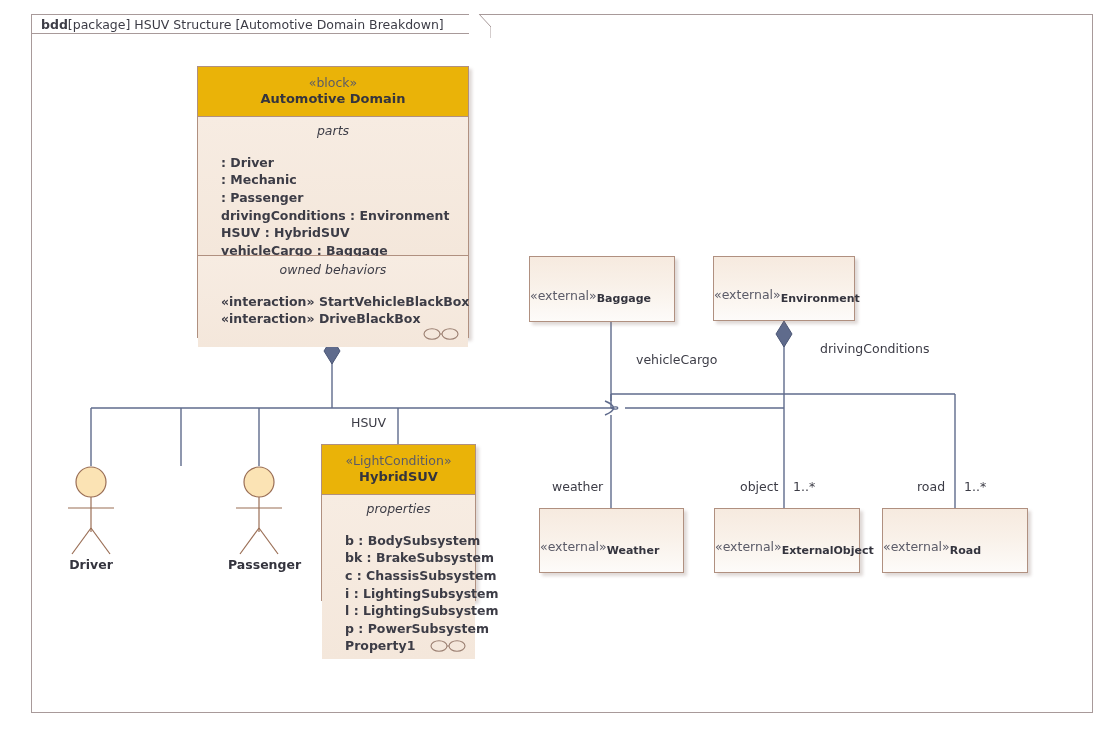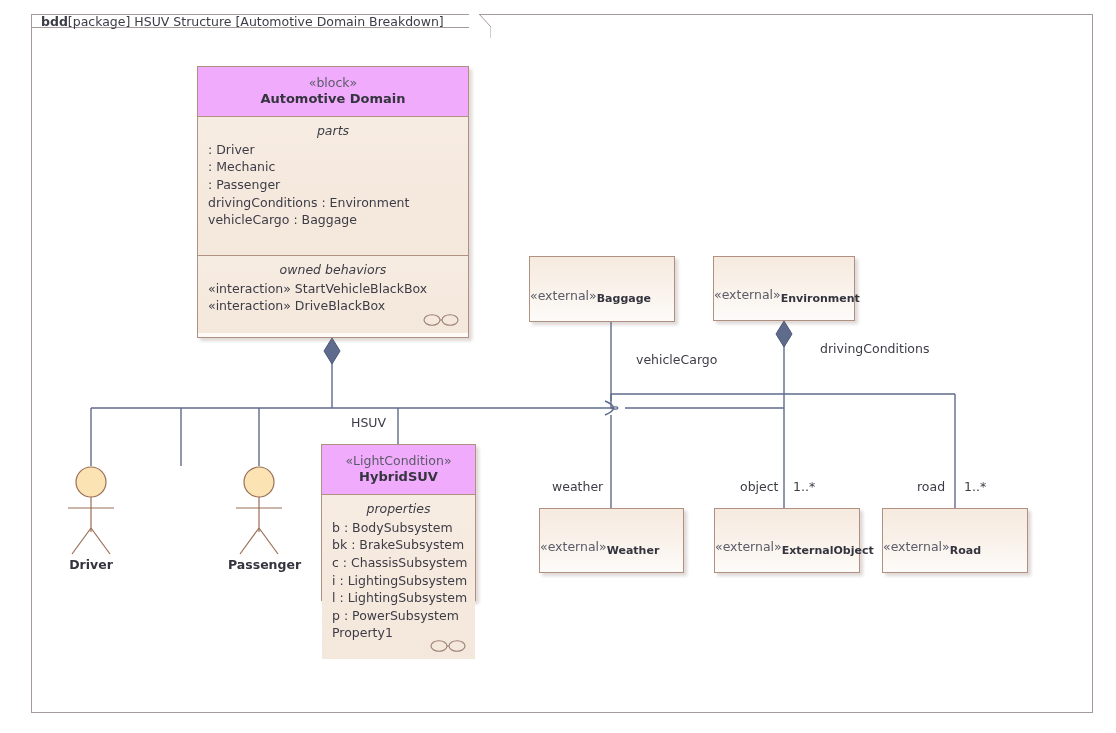--- a/index.html
+++ b/index.html
@@ -22,21 +22,21 @@
     position:absolute;
     left:31px; top:14px;
     width:1062px; height:699px;
     border:1px solid #a89a9a;
     box-sizing:border-box;
     background:#ffffff;
   }
   .frame-tab{
     position:absolute;
     left:31px; top:14px;
-    height:14px;
+    height:20px;
     box-sizing:border-box;
     background:#ffffff;
     border-left:1px solid #a89a9a;
     border-top:1px solid #a89a9a;
     border-bottom:1px solid #a89a9a;
     padding:0 26px 0 9px;
     display:flex;
     align-items:center;
     font-size:12.5px;
     color:#3c3c46;
@@ -57,21 +57,21 @@
     position:absolute;
     box-sizing:border-box;
     border:1px solid #b09080;
     background:#fdfaf7;
     box-shadow:3px 3px 3px rgba(140,120,110,.28);
   }
   .block .hdr{
     box-sizing:border-box;
     text-align:center;
     padding:8px 6px 9px 6px;
-    background:#f0abfc;
+    background:#eab308;
     border-bottom:1px solid #b09080;
     line-height:1.25;
   }
   .block .hdr .stereo{
     display:block;
     font-size:12.5px;
     color:#5b5b68;
   }
   .block .hdr .nm{
     display:block;
@@ -89,22 +89,23 @@
   .compartment:last-child{border-bottom:none;}
   .compartment .ctitle{
     text-align:center;
     font-style:italic;
     font-size:12.5px;
     color:#3c3c46;
     margin-bottom:3px;
   }
   .compartment ul{
     list-style:none;
-    margin:3px;
+    margin:16px;
     padding:0 6px 0 7px;
+    font-weight:bold;
   }
   .compartment li{
     font-size:12.5px;
     line-height:17.6px;
     color:#3c3c46;
     white-space:nowrap;
   }
 
   
   .collab-icon{
@@ -212,20 +213,21 @@
       <span class="nm">Automotive Domain</span>
     </div>
 
     <div class="compartment" style="height:139px;">
       <div class="ctitle">parts</div>
       <ul>
         <li> : Driver</li>
         <li> : Mechanic</li>
         <li> : Passenger</li>
         <li>drivingConditions : Environment</li>
+        <li>HSUV : HybridSUV</li>
         <li>vehicleCargo : Baggage</li>
       </ul>
     </div>
 
     <div class="compartment" style="height:null;flex:1;min-height:77px;">
       <div class="ctitle">owned behaviors</div>
       <ul>
         <li>«interaction» StartVehicleBlackBox</li>
         <li>«interaction» DriveBlackBox</li>
       </ul>

